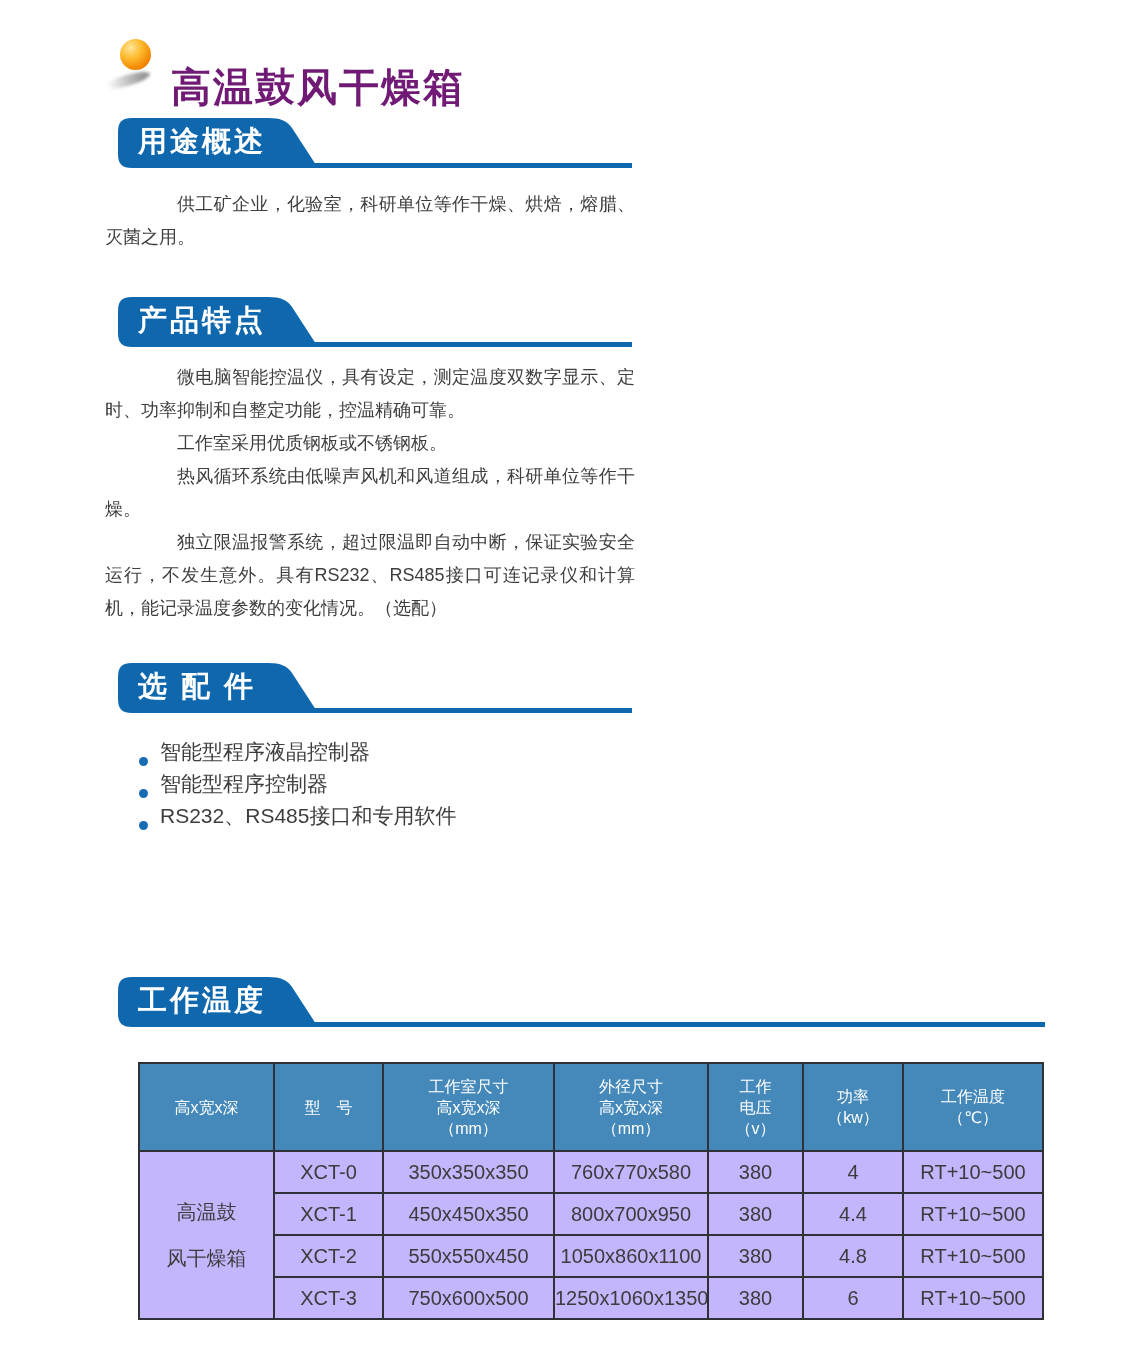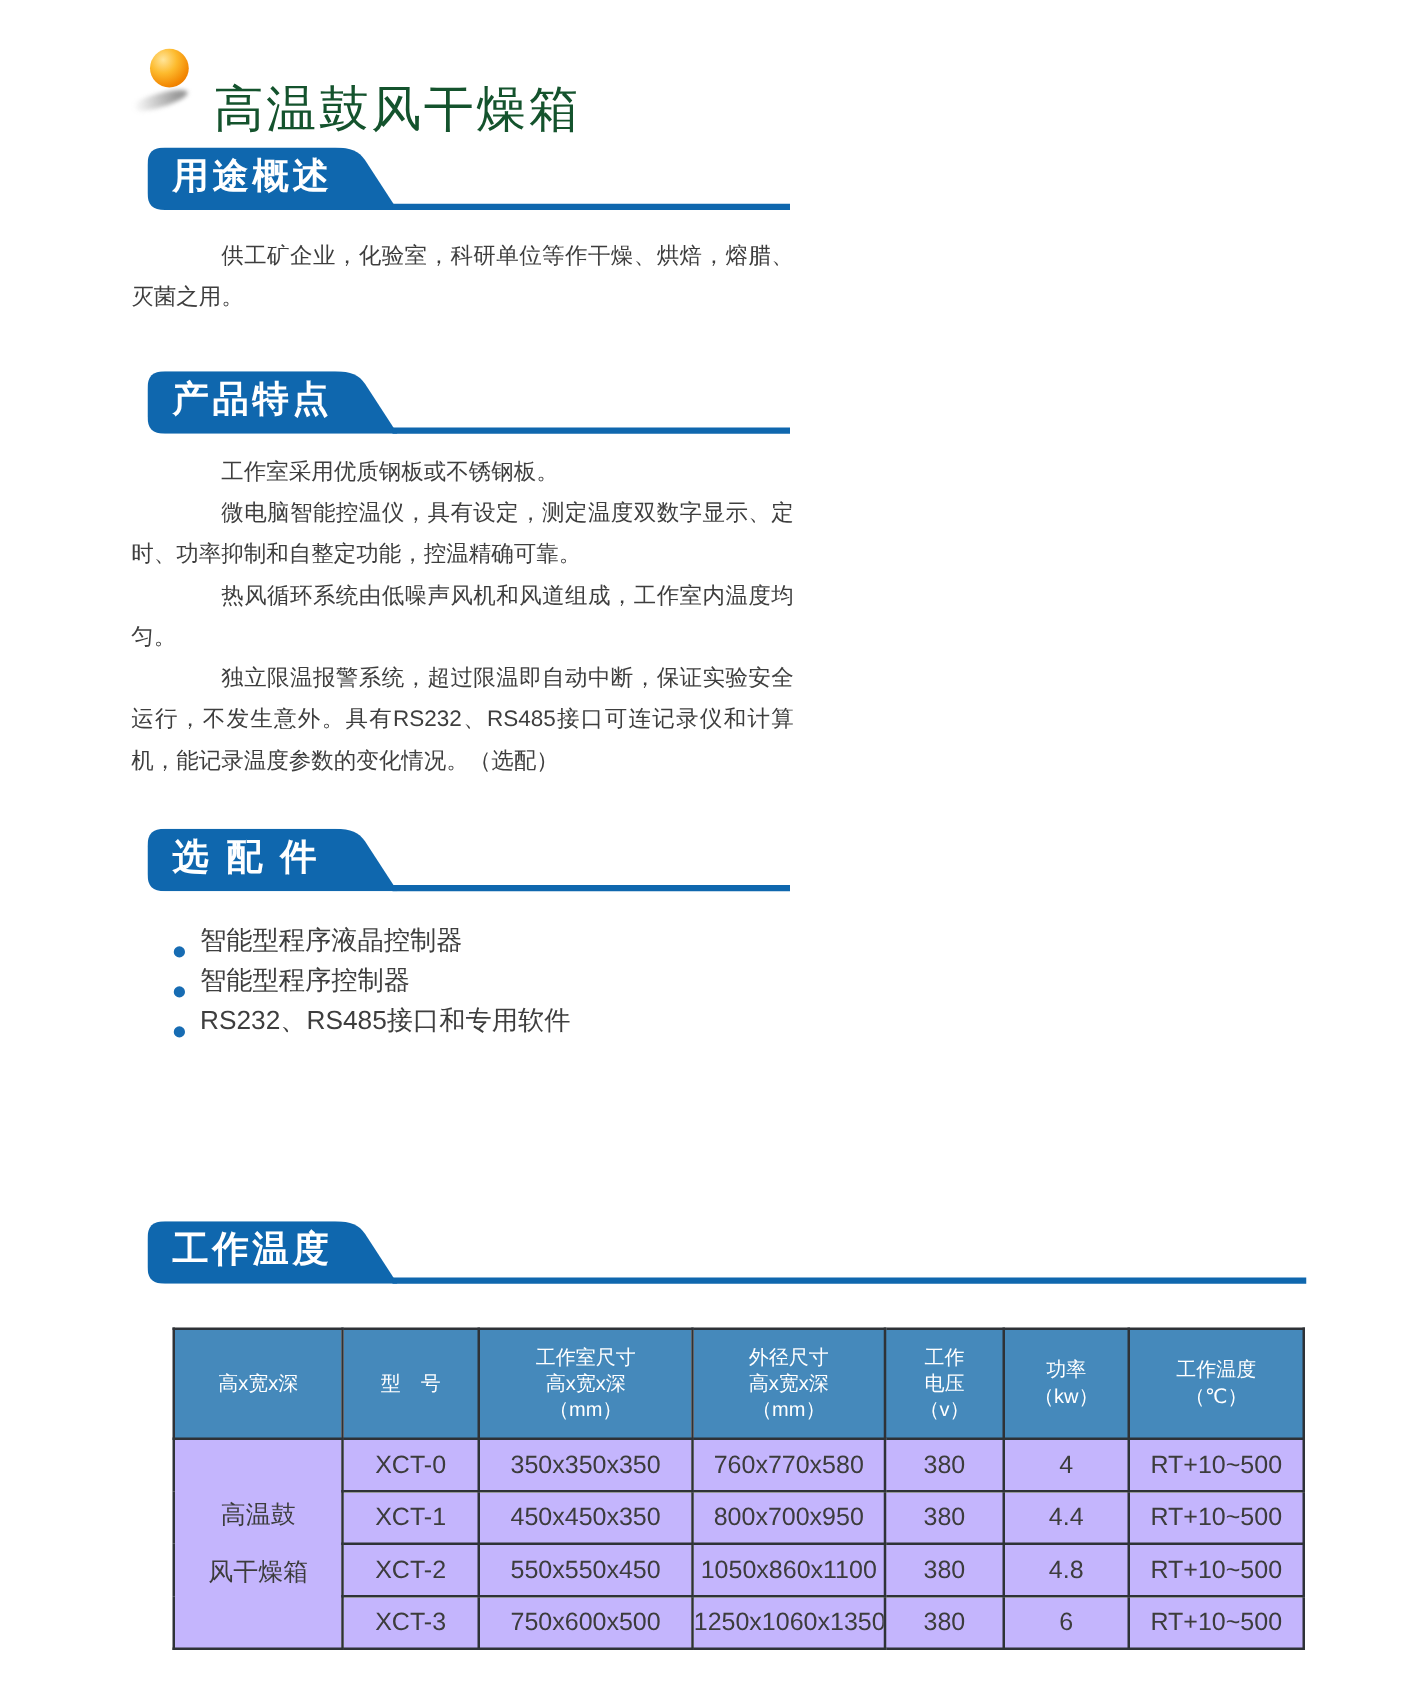--- a/index.html
+++ b/index.html
@@ -19,21 +19,21 @@
     background:radial-gradient(circle at 34% 28%, #ffe59a 0%, #fdbb2e 36%, #f28500 72%, #db6e00 100%);
   }
   .title-ball-shadow{
     position:absolute;left:103px;top:75px;width:48px;height:11px;border-radius:50%;
     background:linear-gradient(100deg, rgba(140,140,140,0) 8%, rgba(90,90,90,0.62) 82%);
     transform:rotate(-16deg);
     filter:blur(1.5px);
   }
   .page-title{
     position:absolute;left:171px;top:33px;
-    font-size:40px;font-weight:normal;color:#14532d;letter-spacing:2px;white-space:nowrap;
+    font-size:40px;font-weight:bold;color:#701a75;letter-spacing:2px;white-space:nowrap;
   }
 
   
   .section-banner{position:absolute;left:118px;height:50px;}
   .banner-svg{position:absolute;left:0;top:0;width:200px;height:50px;display:block;}
   .banner-label{
     position:absolute;left:20px;top:0;height:46px;line-height:47px;
     color:#ffffff;font-size:29px;font-weight:bold;letter-spacing:3px;white-space:nowrap;
   }
   .banner-underline{position:absolute;left:196px;right:0;bottom:0;height:5px;background:#0f67ae;}
@@ -94,23 +94,23 @@
   </div>
 
   <div class="section-banner" id="banner-features">
     <svg class="banner-svg" viewBox="0 0 200 50" preserveAspectRatio="none">
       <path d="M14,0 L150,0 C163,0 169,3 174,10 L200,50 L14,50 C4,50 0,46 0,36 L0,14 C0,4 4,0 14,0 Z" fill="#0f67ae"></path>
     </svg>
     <span class="banner-label">产品特点</span>
     <span class="banner-underline"></span>
   </div>
   <div class="para-block" id="features-text">
+    <p>微电脑智能控温仪，具有设定，测定温度双数字显示、定时、功率抑制和自整定功能，控温精确可靠。</p>
     <p>工作室采用优质钢板或不锈钢板。</p>
-    <p>微电脑智能控温仪，具有设定，测定温度双数字显示、定时、功率抑制和自整定功能，控温精确可靠。</p>
-    <p>热风循环系统由低噪声风机和风道组成，工作室内温度均匀。</p>
+    <p>热风循环系统由低噪声风机和风道组成，科研单位等作干燥。</p>
     <p>独立限温报警系统，超过限温即自动中断，保证实验安全运行，不发生意外。具有RS232、RS485接口可连记录仪和计算机，能记录温度参数的变化情况。（选配）</p>
   </div>
 
   <div class="section-banner" id="banner-accessories">
     <svg class="banner-svg" viewBox="0 0 200 50" preserveAspectRatio="none">
       <path d="M14,0 L150,0 C163,0 169,3 174,10 L200,50 L14,50 C4,50 0,46 0,36 L0,14 C0,4 4,0 14,0 Z" fill="#0f67ae"></path>
     </svg>
     <span class="banner-label">选 配 件</span>
     <span class="banner-underline"></span>
   </div>

